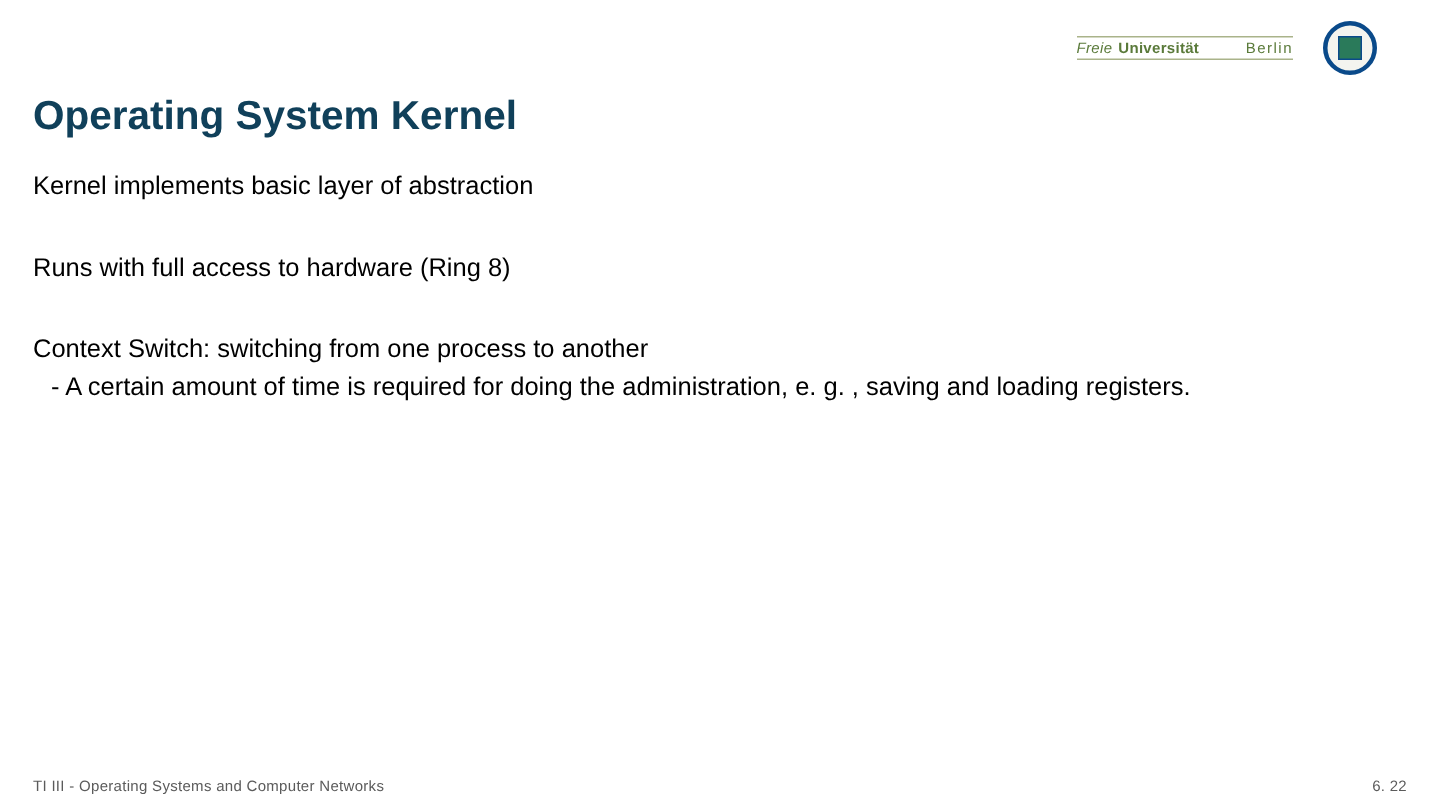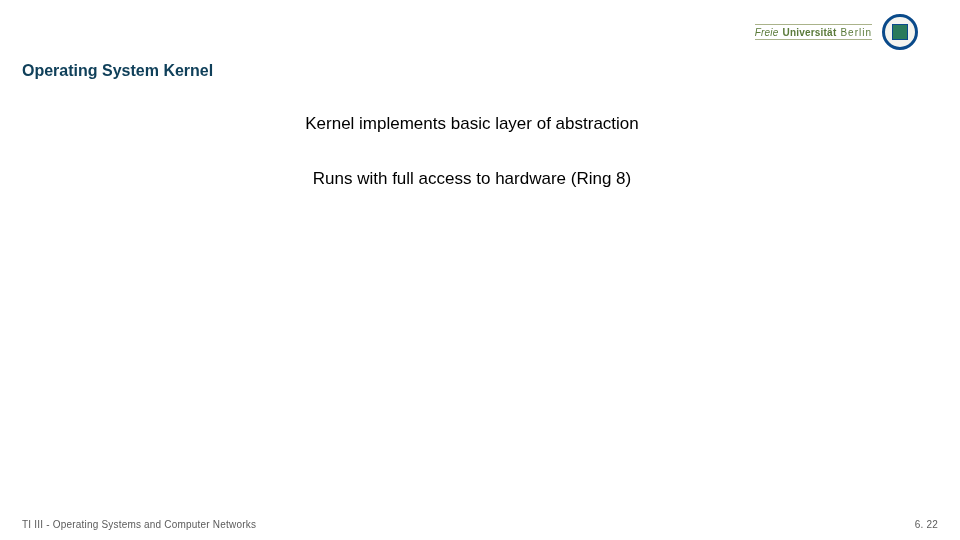--- a/index.html
+++ b/index.html
@@ -1,34 +1,34 @@
 <!DOCTYPE html>
 <html><head>
 <meta charset="utf-8">
 <style>
   * { margin: 0; padding: 0; box-sizing: border-box; }
   html, body { width: 960px; height: 540px; font-family: Arial, Helvetica, sans-serif; background: #fff; color: #000; }
   .slide { position: relative; width: 960px; height: 540px; }
 
   
-  .logo-block { position: absolute; top: 14px; right: 42px; display: flex; align-items: center; gap: 10px; }
+  .logo-block { position: absolute; top: 14px; right: 42px; display: flex; align-items: center; gap: 20px; }
   .logo-text { display: flex; flex-direction: column; align-items: flex-end; font-size: 10px; color: #5a7a3a; letter-spacing: 0.2px; }
   .logo-text .line { border-top: 1px solid #aab38a; border-bottom: 1px solid #aab38a; padding: 2px 0 1px; display: flex; gap: 4px; align-items: baseline; }
   .fw { font-style: italic; }
   .uw { font-weight: 700; }
-  .bw { letter-spacing: 1px; font-size: 10px; }
+  .bw { letter-spacing: 1px; font-size: 10px; margin-left: 27px; }
   .seal { width: 36px; height: 36px; border: 3px solid #0a4a8a; border-radius: 50%; display: flex; align-items: center; justify-content: center; background: #f4f4ef; }
   .seal-inner { width: 16px; height: 16px; background: #2a7a5a; border: 1px solid #0a4a8a; }
 
   
-  .title { position: absolute; left: 22px; top: 62px; font-size: 16px; font-weight: 700; color: #10405a; }
+  .title { position: absolute; left: 22px; top: 62px; font-size: 27px; font-weight: 700; color: #10405a; }
 
   
   .body { position: absolute; left: 22px; top: 112px; font-size: 17px; line-height: 1.45; color: #000; width: 900px; }
-  .para { margin-bottom: 30px; text-align: center; }
+  .para { margin-bottom: 30px; }
   .sub { padding-left: 12px; }
 
   
   .footer { position: absolute; left: 22px; bottom: 10px; right: 22px; display: flex; justify-content: space-between; font-size: 10px; color: #5b5b5b; letter-spacing: 0.2px; margin-top: 40px; }
 </style>
 </head>
 <body>
 
 <div class="slide">
 
@@ -43,20 +43,24 @@
     <div class="seal">
       <div class="seal-inner"></div>
     </div>
   </div>
 
   <h1 class="title">Operating System Kernel</h1>
 
   <div class="body">
     <div class="para">Kernel implements basic layer of abstraction</div>
     <div class="para">Runs with full access to hardware (Ring 8)</div>
+    <div class="para">
+      <div>Context Switch: switching from one process to another</div>
+      <div class="sub">- A certain amount of time is required for doing the administration, e. g. , saving and loading registers.</div>
+    </div>
   </div>
 
   <div class="footer">
     <span>TI III - Operating Systems and Computer Networks</span>
     <span>6. 22</span>
   </div>
 
 </div>
 
 </body></html>

